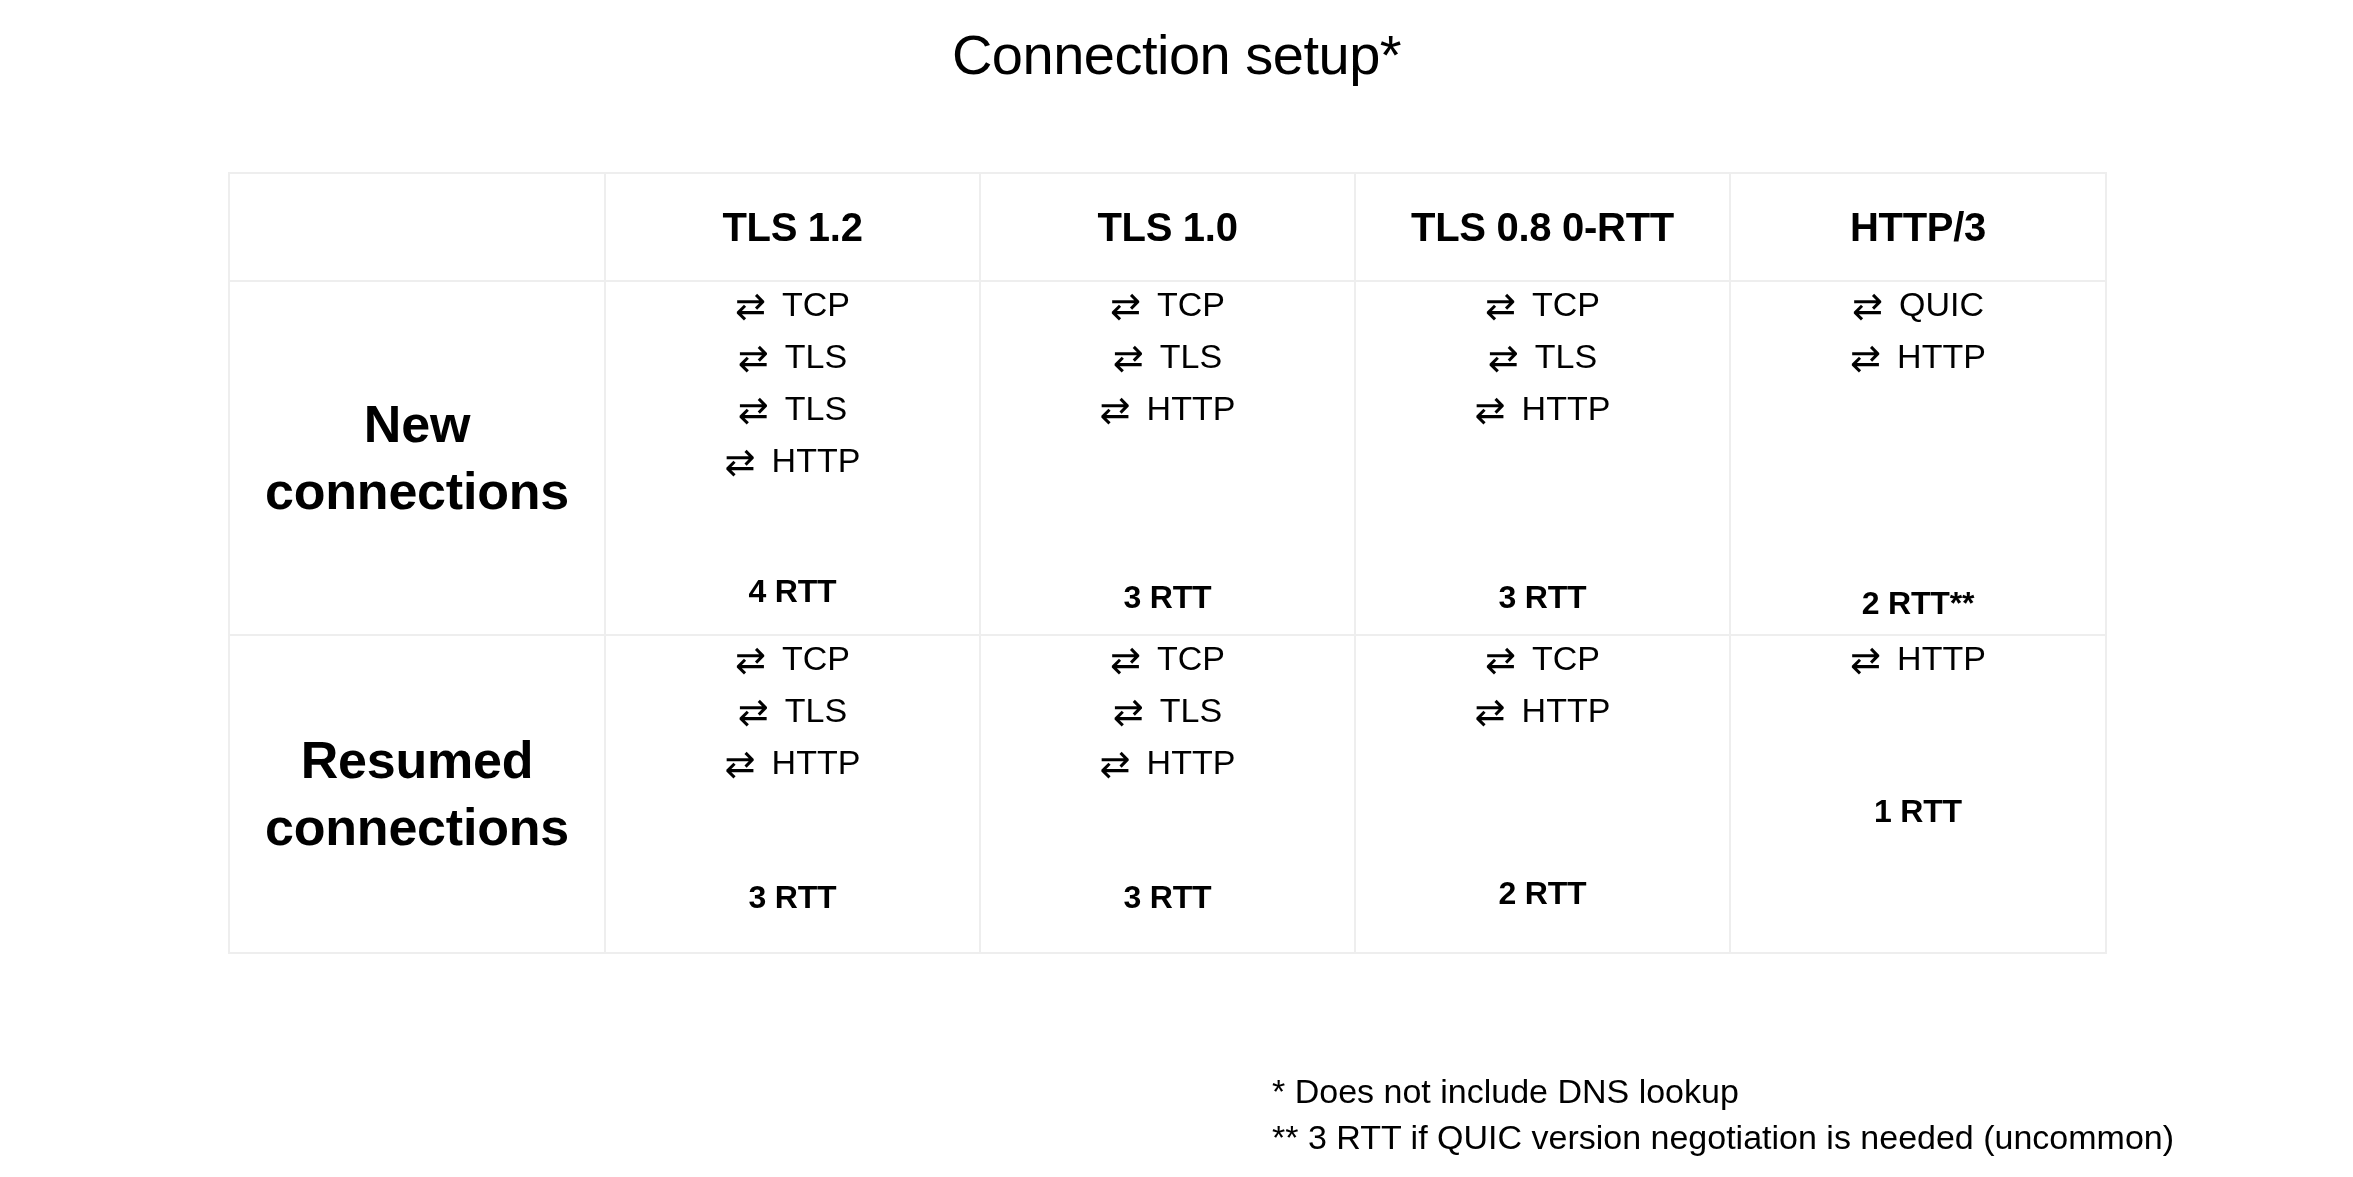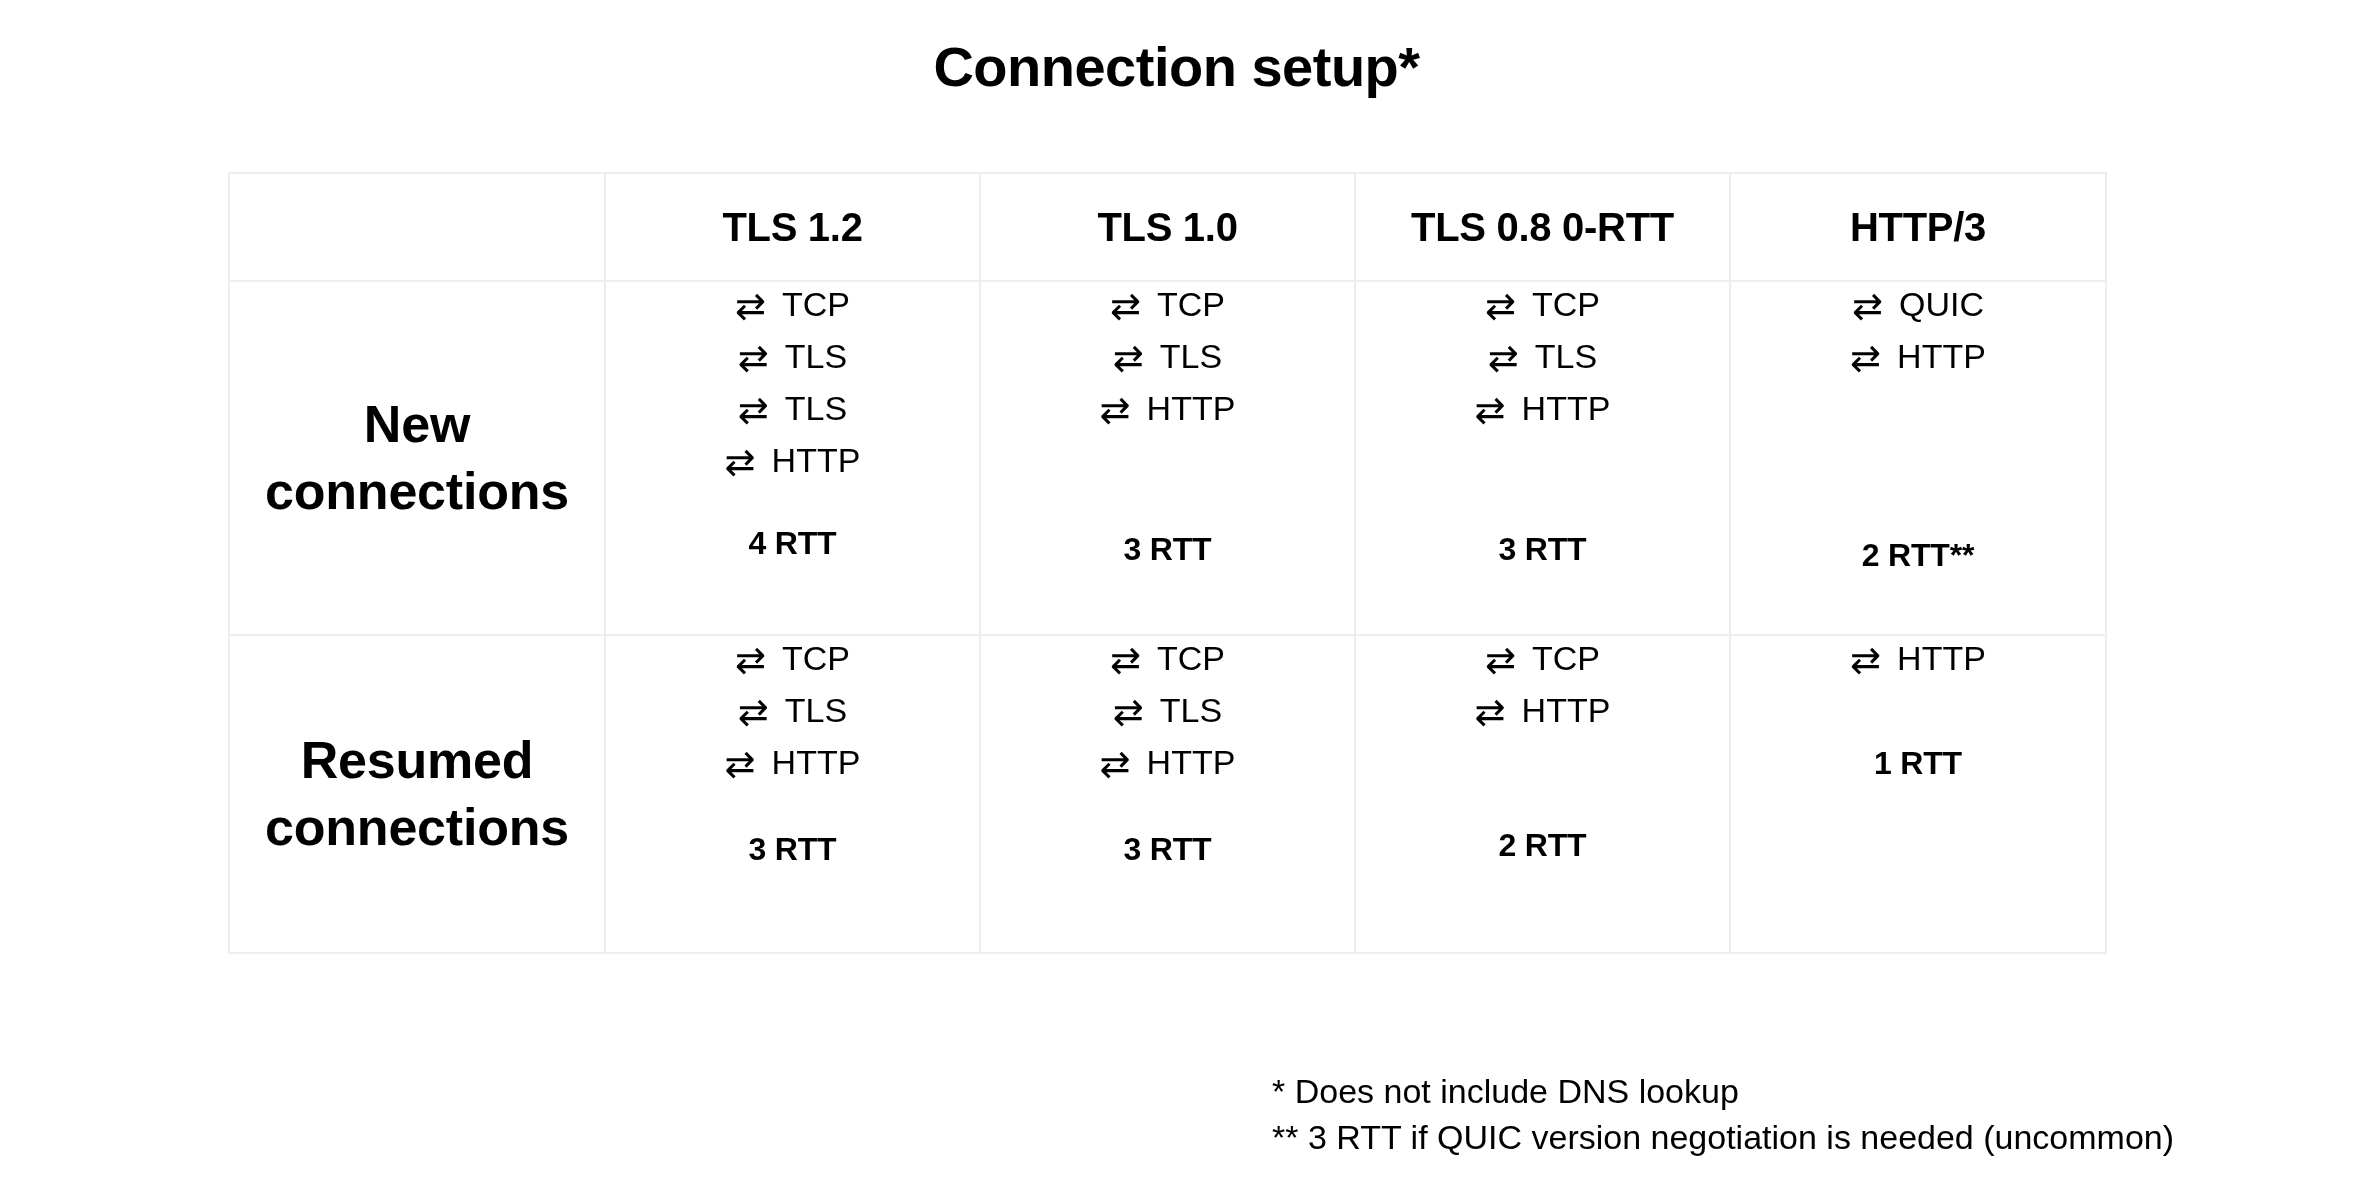--- a/index.html
+++ b/index.html
@@ -13,25 +13,25 @@
     font-family: "Liberation Sans", sans-serif;
     color: #000000;
     overflow: hidden;
     position: relative;
   }
 
   
   .title {
     position: absolute;
     left: 0;
-    top: 34px;
+    top: 22px;
     width: 2353px;
     text-align: center;
     font-size: 56px;
-    font-weight: bold;
+    font-weight: normal;
     letter-spacing: -0.5px;
     color: #000;
   }
 
   
   .table-wrap {
     position: absolute;
     left: 228px;
     top: 172px;
     width: 1878px;
@@ -120,20 +120,21 @@
   .rtt.new-pad  { margin-top: 30px; }
   .rtt.res-pad  { margin-top: 34px; }
 
   
   td.cell .inner {
     display: flex;
     flex-direction: column;
     justify-content: flex-start;
     height: 100%;
     box-sizing: border-box;
+    gap: 48px;
   }
 
   
   .footnotes {
     position: absolute;
     left: 1272px;
     top: 1068px;
     font-size: 34px;
     line-height: 1.36;
     color: #000;

